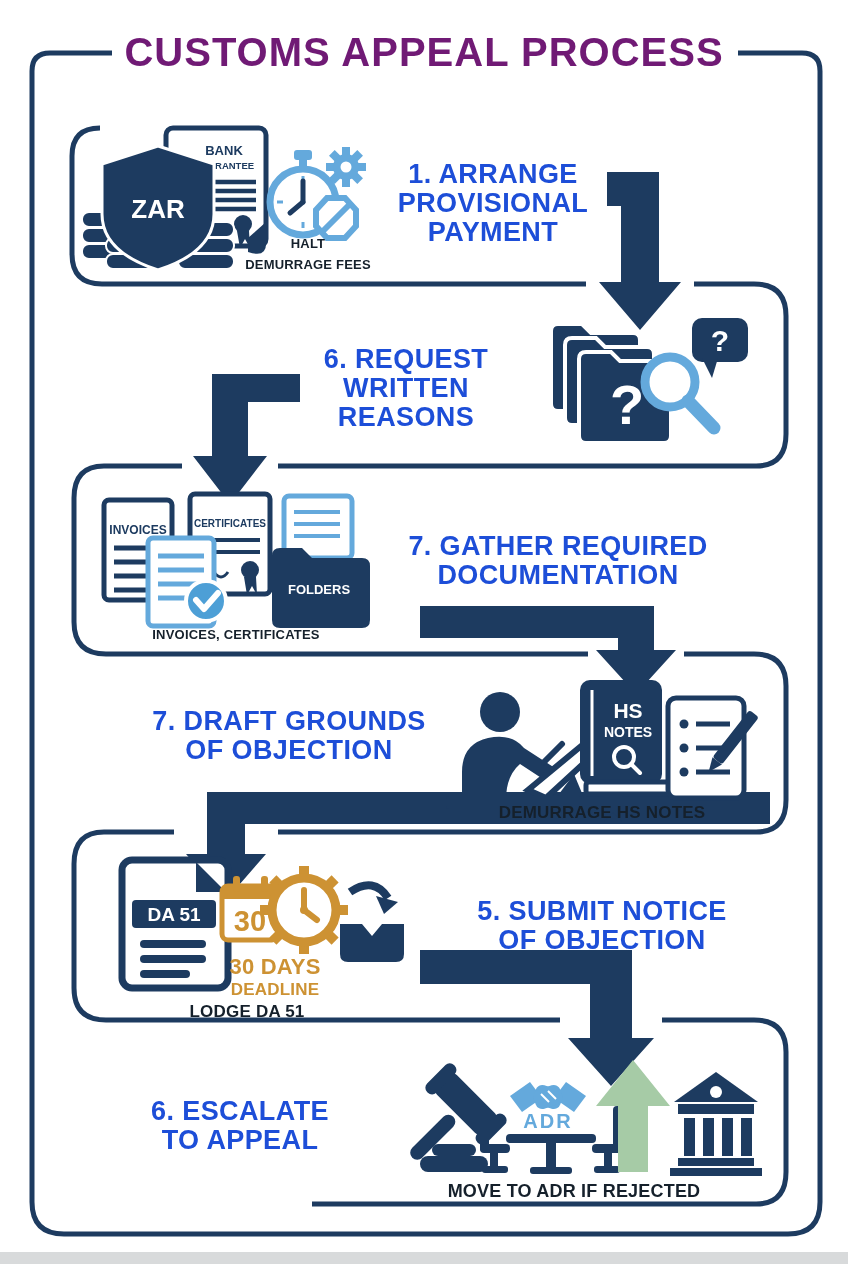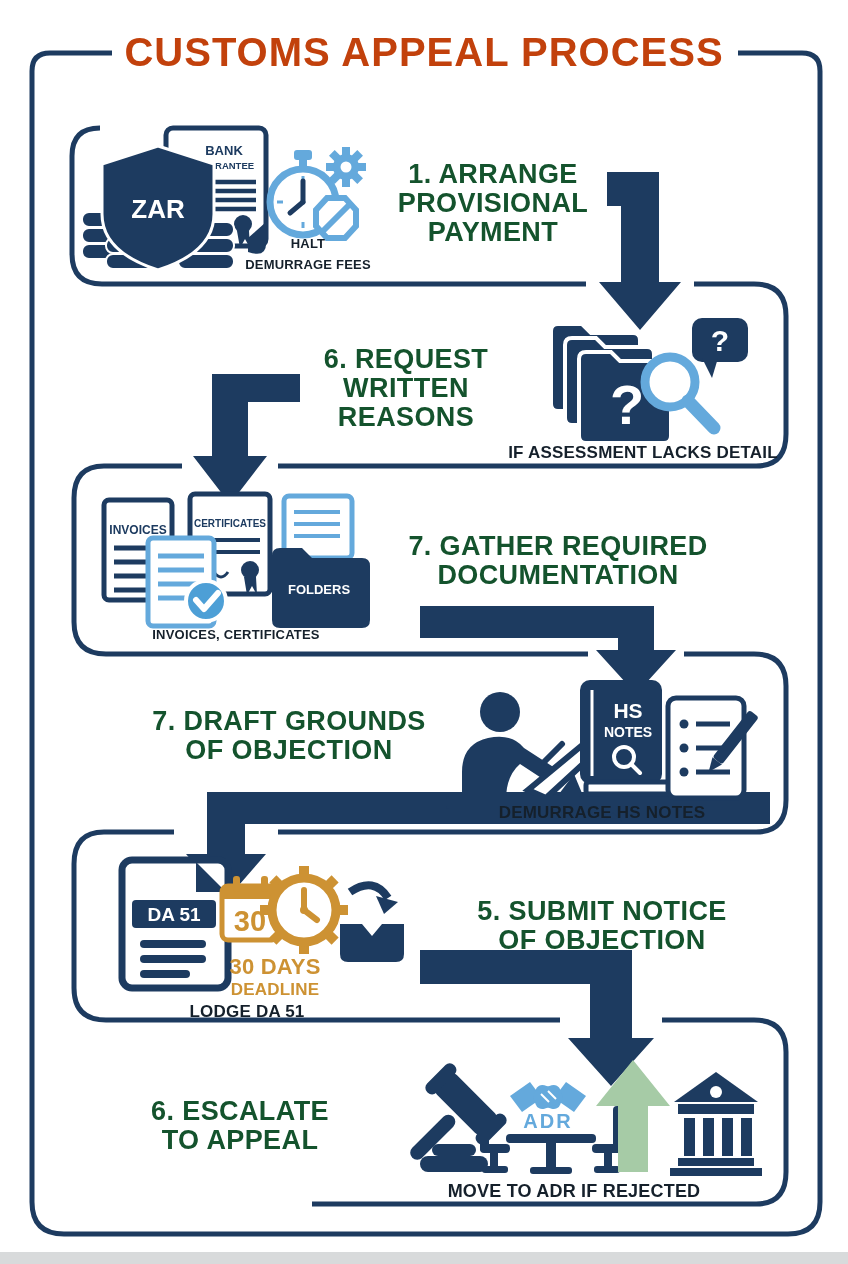--- a/index.html
+++ b/index.html
@@ -1,22 +1,22 @@
 <!DOCTYPE html>
 <html><head>
 <meta charset="utf-8">
 <style>
   html,body{margin:0;padding:0;background:#fff;}
   #stage{position:relative;width:848px;height:1264px;background:#ffffff;overflow:hidden;
          font-family:"Liberation Sans",sans-serif;}
   .abs{position:absolute;}
   #art{position:absolute;left:0;top:0;width:848px;height:1264px;}
   .main-title{left:0;top:30px;width:848px;text-align:center;
-    font-weight:bold;font-size:40px;letter-spacing:1px;color:#c2410c;}
-  .step-title{font-weight:bold;font-size:27px;line-height:29px;color:#14532d;
+    font-weight:bold;font-size:40px;letter-spacing:1px;color:#701a75;}
+  .step-title{font-weight:bold;font-size:27px;line-height:29px;color:#1d4ed8;
     text-align:center;white-space:pre-line;letter-spacing:.4px;}
   .caption{font-weight:bold;font-size:13px;line-height:21px;color:#15202b;
     text-align:center;white-space:pre-line;letter-spacing:.2px;}
   .caption.small{font-size:17px;line-height:19px;}
   .gold{color:#cd9233;}
   svg text{font-family:"Liberation Sans",sans-serif;font-weight:bold;}
   .bottom-strip{left:0;top:1252px;width:848px;height:12px;background:#d8dadb;}
 </style>
 </head>
 <body>
@@ -310,21 +310,20 @@
 
   <div class="abs step-title" style="left:368px;top:160px;width:250px;">1. ARRANGE
 PROVISIONAL
 PAYMENT</div>
   <div class="abs caption" style="left:198px;top:233px;width:220px;">HALT
 DEMURRAGE FEES</div>
 
   <div class="abs step-title" style="left:281px;top:345px;width:250px;">6. REQUEST
 WRITTEN
 REASONS</div>
-  <div class="abs caption small" style="left:498px;top:443px;width:290px;">IF ASSESSMENT LACKS DETAIL</div>
 
   <div class="abs step-title" style="left:398px;top:532px;width:320px;">7. GATHER REQUIRED
 DOCUMENTATION</div>
   <div class="abs caption" style="left:86px;top:624px;width:300px;">INVOICES, CERTIFICATES</div>
 
   <div class="abs step-title" style="left:139px;top:707px;width:300px;">7. DRAFT GROUNDS
 OF OBJECTION</div>
   <div class="abs caption small" style="left:472px;top:803px;width:260px;">DEMURRAGE HS NOTES</div>
 
   <div class="abs step-title" style="left:442px;top:897px;width:320px;">5. SUBMIT NOTICE

